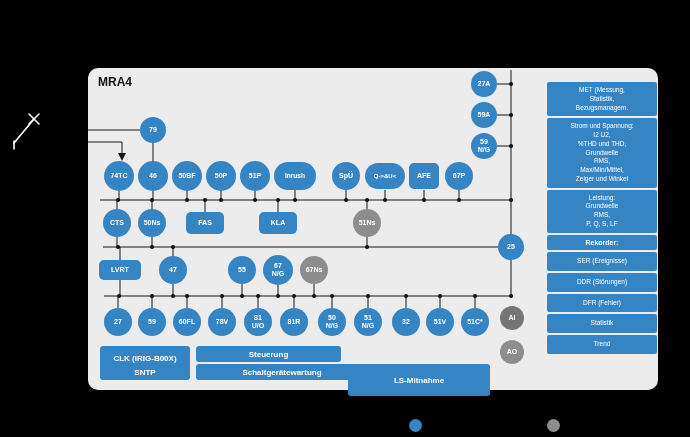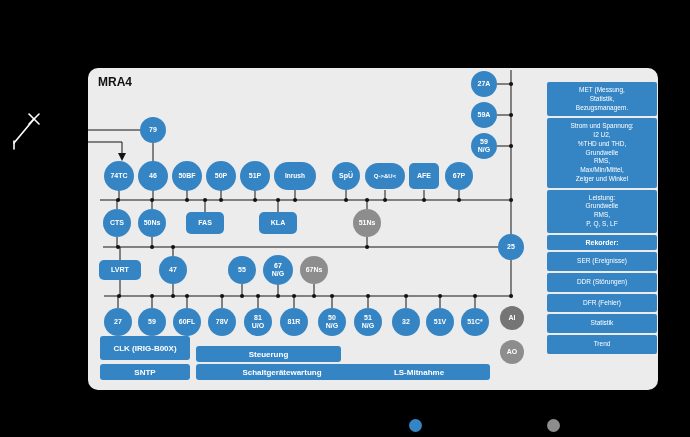--- a/index.html
+++ b/index.html
@@ -108,25 +108,25 @@
 N/G</div>
   <div class="node blue" style="left:354px;top:308px;width:28px;height:28px">51
 N/G</div>
   <div class="node blue" style="left:392px;top:308px;width:28px;height:28px">32</div>
   <div class="node blue" style="left:426px;top:308px;width:28px;height:28px">51V</div>
   <div class="node blue" style="left:461px;top:308px;width:28px;height:28px">51C*</div>
 
   <div class="node darkgray" style="left:500px;top:306px;width:24px;height:24px">AI</div>
   <div class="node gray" style="left:500px;top:340px;width:24px;height:24px">AO</div>
 
-  <div class="fbox" style="left:100px;top:336px;width:90px;height:24px">CLK (IRIG-B00X)</div>
+  <div class="fbox" style="left:100px;top:346px;width:90px;height:24px">CLK (IRIG-B00X)</div>
   <div class="fbox" style="left:196px;top:346px;width:145px;height:16px">Steuerung</div>
   <div class="fbox" style="left:100px;top:364px;width:90px;height:16px">SNTP</div>
   <div class="fbox" style="left:196px;top:364px;width:172px;height:16px">Schaltgerätewartung</div>
-  <div class="fbox" style="left:348px;top:364px;width:142px;height:16px">LS-Mitnahme</div>
+  <div class="fbox" style="left:348px;top:364px;width:142px;height:32px">LS-Mitnahme</div>
 
   <div class="sidebar">
     <div class="sb">MET (Messung,
 Statistik,
 Bezugsmanagem.</div>
     <div class="sb">Strom und Spannung:
 I2 U2,
 %THD und THD,
 Grundwelle
 RMS,

